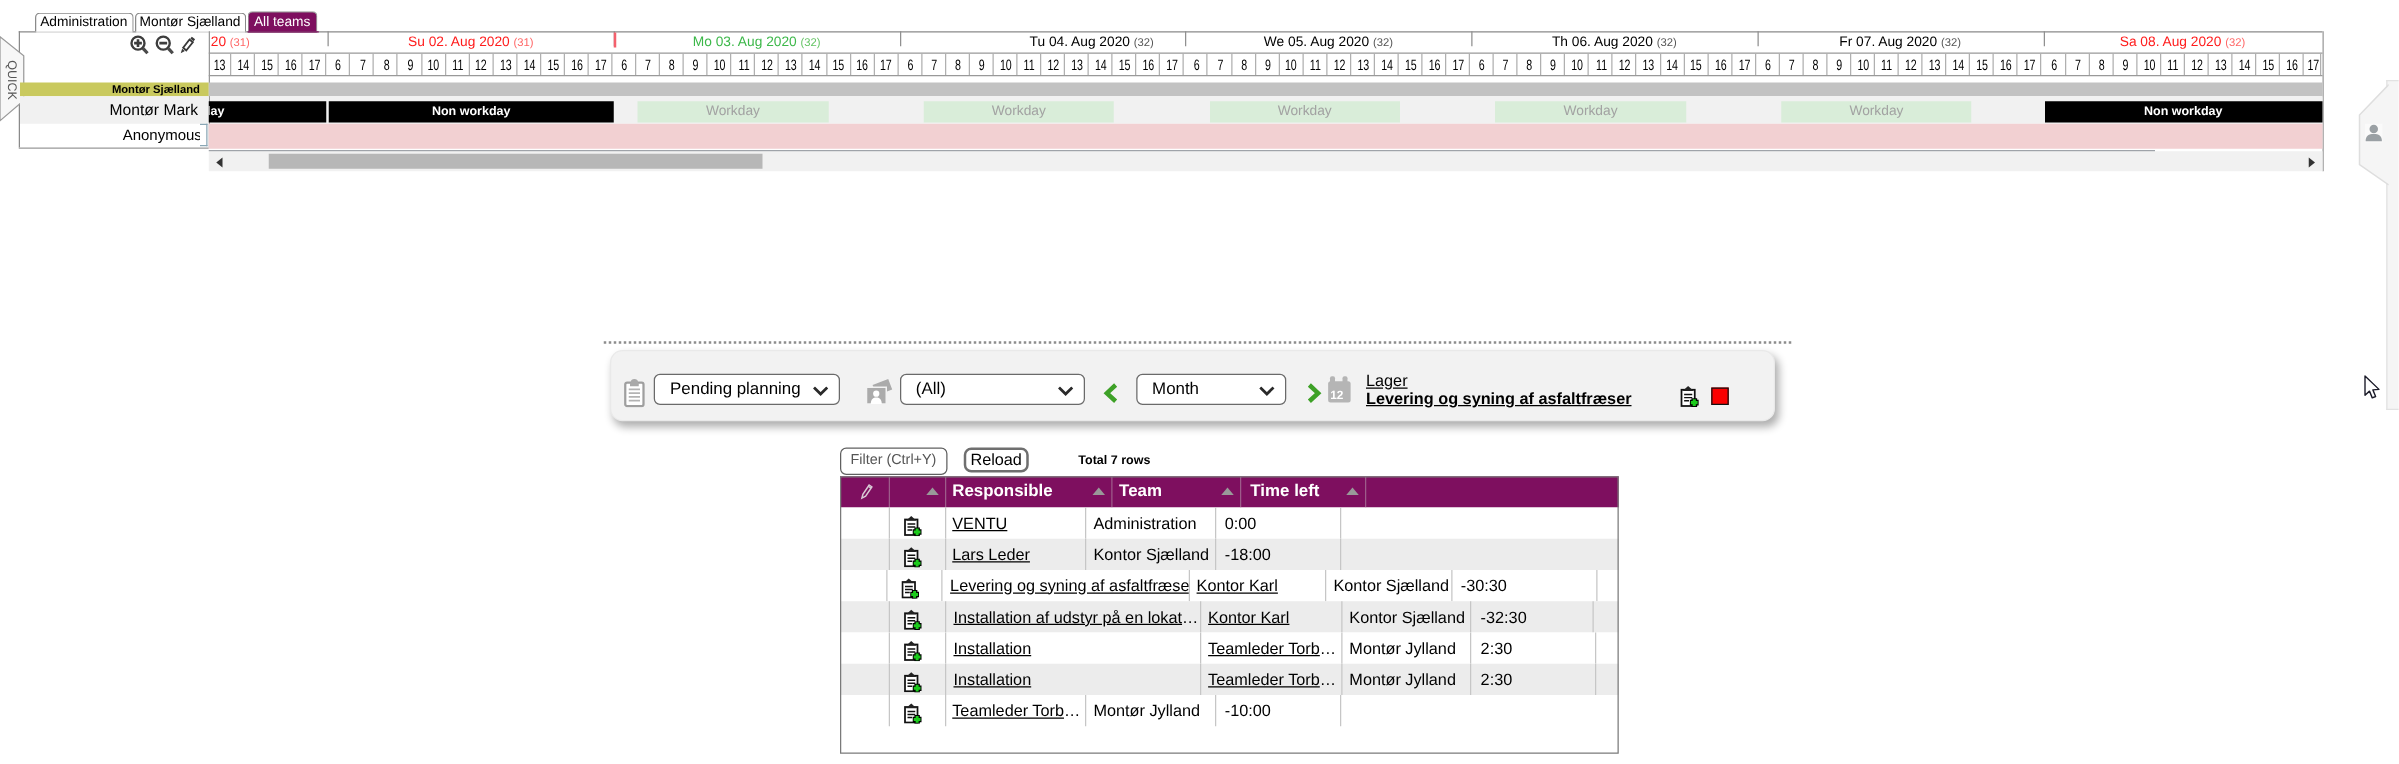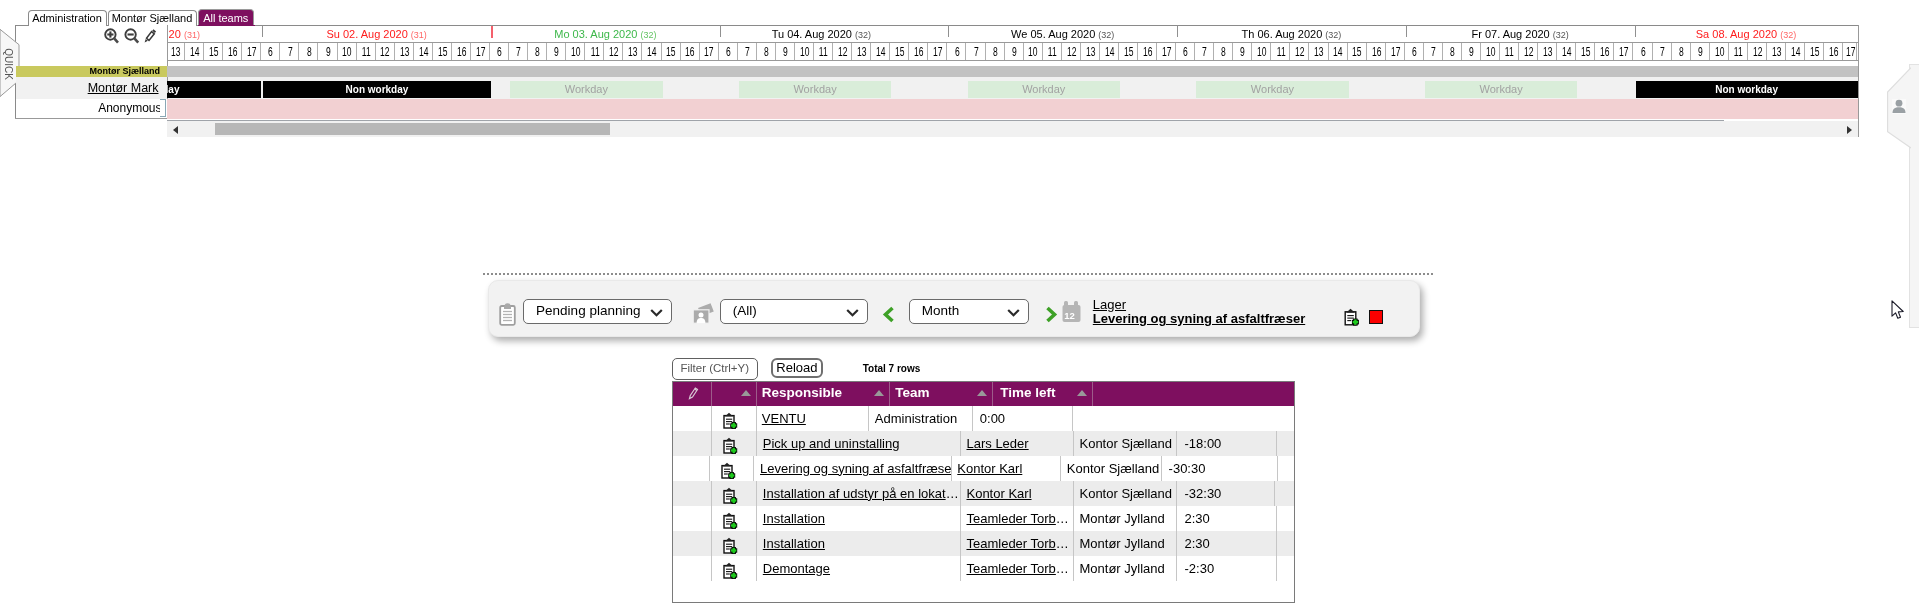--- a/index.html
+++ b/index.html
@@ -52,34 +52,34 @@
 </g>
 <g>
 <polygon points="42.6,15.6 43.7,11.9 45.9,13.8" fill="#3a3a3a"></polygon>
 <polygon points="44.5,11.2 49.6,4.6 52.3,6.8 47,13.4" fill="none" stroke="#3a3a3a" stroke-width="1.5"></polygon>
 <polygon points="50.2,3.8 51.5,2.3 54.1,4.4 52.9,6" fill="#3a3a3a"></polygon>
 </g>
 </svg>
 <div class="abs" style="left:16px;top:66.3px;width:150.6px;height:10.6px;background:#c9c95e"></div>
 <div class="abs" style="left:16px;top:66.3px;width:144px;height:10.6px;font-size:9px;font-weight:bold;color:#000;text-align:right;line-height:10.6px">Montør Sjælland</div>
 <div class="abs" style="left:16px;top:76.9px;width:150.6px;height:21.7px;background:#f1f1f1"></div>
-<div class="abs" style="left:16px;top:81px;width:142.5px;height:14px;font-size:12.5px;color:#000;text-align:right;line-height:14px"><span style="text-decoration:underline">Montør Mark</span></div>
+<div class="abs" style="left:16px;top:81px;width:142.5px;height:14px;font-size:12.5px;color:#000;text-align:right;line-height:14px"><span style="">Montør Mark</span></div>
 <div class="abs" style="left:16px;top:102px;width:145.5px;height:13px;font-size:12px;color:#000;text-align:right;line-height:13px">Anonymous</div>
 <div class="tick" style="left:262.3px"></div>
 <div class="tick" style="left:491.0px"></div>
 <div class="tick" style="left:719.7px"></div>
 <div class="tick" style="left:948.4px"></div>
 <div class="tick" style="left:1177.1px"></div>
 <div class="tick" style="left:1405.8px"></div>
 <div class="tick" style="left:1634.5px"></div>
 <div class="abs" style="left:491.0px;top:26px;height:12px;width:1.5px;background:#f4606c"></div>
 <div class="dl" style="left:168.6px;width:93.0px;color:#ff1c1c;text-align:left">20 <span class="dsm" style="color:#ff6666">(31)</span></div>
 <div class="dl" style="left:262.3px;width:228.7px;color:#ff1c1c;text-align:center">Su 02. Aug 2020 <span class="dsm" style="color:#ff6666">(31)</span></div>
 <div class="dl" style="left:491.0px;width:228.7px;color:#3db84a;text-align:center">Mo 03. Aug 2020 <span class="dsm" style="color:#63c463">(32)</span></div>
-<div class="dl" style="left:707px;width:228.7px;color:#000;text-align:center">Tu 04. Aug 2020 <span class="dsm" style="color:#555">(32)</span></div>
+<div class="dl" style="left:759px;width:228.7px;color:#000;text-align:center">Tu 04. Aug 2020 <span class="dsm" style="color:#555">(32)</span></div>
 <div class="dl" style="left:948.4px;width:228.7px;color:#000;text-align:center">We 05. Aug 2020 <span class="dsm" style="color:#555">(32)</span></div>
 <div class="dl" style="left:1177.1px;width:228.7px;color:#000;text-align:center">Th 06. Aug 2020 <span class="dsm" style="color:#555">(32)</span></div>
 <div class="dl" style="left:1405.8px;width:228.7px;color:#000;text-align:center">Fr 07. Aug 2020 <span class="dsm" style="color:#555">(32)</span></div>
 <div class="dl" style="left:1634.5px;width:223.0px;color:#ff1c1c;text-align:center">Sa 08. Aug 2020 <span class="dsm" style="color:#ff6666">(32)</span></div>
 <div class="abs" style="left:166.6px;top:42.4px;width:1691.4px;height:1px;background:#999"></div>
 <div class="abs" style="left:166.6px;top:59.8px;width:1691.4px;height:1px;background:#999"></div>
 <div class="hc" style="left:167.00px;width:18.06px"><span class="hs">13</span></div>
 <div class="hc" style="left:186.06px;width:18.06px"><span class="hs">14</span></div>
 <div class="hc" style="left:205.12px;width:18.06px"><span class="hs">15</span></div>
 <div class="hc" style="left:224.18px;width:18.06px"><span class="hs">16</span></div>
@@ -321,21 +321,20 @@
 <g stroke="#000" stroke-width="4.4">
           <line x1="10.7" y1="10" x2="10.7" y2="17"></line>
           <line x1="7.2" y1="13.5" x2="14.2" y2="13.5"></line>
         </g>
 <g stroke="#1dcb1d" stroke-width="2.4">
           <line x1="10.7" y1="10.8" x2="10.7" y2="16.2"></line>
           <line x1="8" y1="13.5" x2="13.4" y2="13.5"></line>
         </g>
 </svg>
     </div>
-    <div class="tc" style="width:204.7px;padding-left:6px;"><span class="lnk">Pick up and uninstalling</span></div>
     <div class="tc" style="width:112.5px;padding-left:5px;"><span class="lnk">Lars Leder</span></div>
     <div class="tc" style="width:103.5px;padding-left:5.5px">Kontor Sjælland</div>
     <div class="tc" style="width:99.8px;padding-left:7px">-18:00</div>
     <div class="tc" style="width:17.3px;border-right:none"></div>
   </div>
 <div class="trow" style="top:455.5px;background:#fff">
     <div class="tc" style="width:39.5px"></div>
     <div class="tc" style="width:45.3px">
       <svg style="position:absolute;left:11px;top:6px" width="16" height="17" viewBox="0 0 16 17">
 <rect x="1" y="3.6" width="10" height="12.4" fill="#fff" stroke="#111" stroke-width="1.4"></rect>
@@ -456,18 +455,17 @@
 <g stroke="#000" stroke-width="4.4">
           <line x1="10.7" y1="10" x2="10.7" y2="17"></line>
           <line x1="7.2" y1="13.5" x2="14.2" y2="13.5"></line>
         </g>
 <g stroke="#1dcb1d" stroke-width="2.4">
           <line x1="10.7" y1="10.8" x2="10.7" y2="16.2"></line>
           <line x1="8" y1="13.5" x2="13.4" y2="13.5"></line>
         </g>
 </svg>
     </div>
-    <div class="tc" style="width:204.7px;padding-left:6px;"><span class="lnk">Demontage</span></div>
     <div class="tc" style="width:112.5px;padding-left:5px;text-overflow:ellipsis;"><span class="lnk">Teamleder Torbens</span></div>
     <div class="tc" style="width:103.5px;padding-left:5.5px">Montør Jylland</div>
-    <div class="tc" style="width:99.8px;padding-left:7px">-2:30</div>
+    <div class="tc" style="width:99.8px;padding-left:7px">-10:00</div>
     <div class="tc" style="width:17.3px;border-right:none"></div>
   </div>
 <div class="abs" style="left:671.5px;top:380.7px;width:623.6px;height:222.5px;border:1px solid #7a7a7a;pointer-events:none"></div>
 </body></html>

